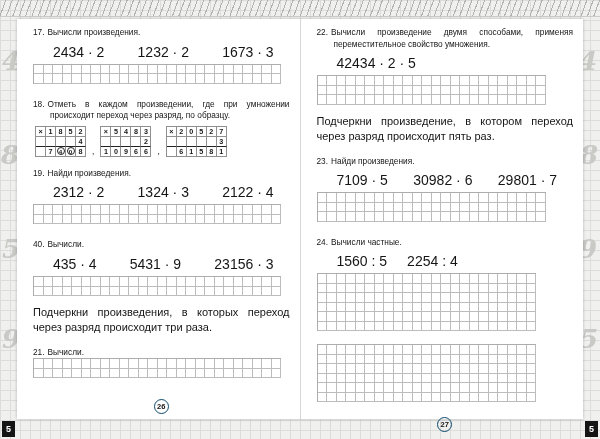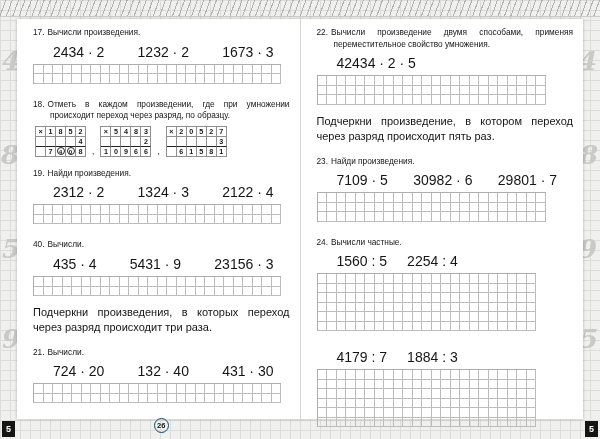--- a/index.html
+++ b/index.html
@@ -339,25 +339,20 @@
               <div class="gcell"></div>
               <div class="gcell"></div>
               <div class="gcell"></div>
               <div class="gcell"></div>
             </div></div>
         <div class="note">Подчеркни произведения, в которых переход через разряд происходит три раза.</div>
       </div>
 
       <div class="ex">
         <div class="ex-head"><span class="num">21.</span><span>Вычисли.</span></div>
-        <div class="expr-row spread">
-          <span>724 · 20</span>
-          <span>132 · 40</span>
-          <span>431 · 30</span>
-        </div>
         <div class="agrid"><div class="grow">
               <div class="gcell"></div>
               <div class="gcell"></div>
               <div class="gcell"></div>
               <div class="gcell"></div>
               <div class="gcell"></div>
               <div class="gcell"></div>
               <div class="gcell"></div>
               <div class="gcell"></div>
               <div class="gcell"></div>
@@ -727,24 +722,20 @@
               <div class="gcell"></div>
               <div class="gcell"></div>
               <div class="gcell"></div>
               <div class="gcell"></div>
               <div class="gcell"></div>
               <div class="gcell"></div>
               <div class="gcell"></div>
               <div class="gcell"></div>
             </div></div>
         <div class="gap10"></div>
-        <div class="expr-row tight">
-          <span>4179 : 7</span>
-          <span>1884 : 3</span>
-        </div>
         <div class="agrid"><div class="grow">
               <div class="gcell"></div>
               <div class="gcell"></div>
               <div class="gcell"></div>
               <div class="gcell"></div>
               <div class="gcell"></div>
               <div class="gcell"></div>
               <div class="gcell"></div>
               <div class="gcell"></div>
               <div class="gcell"></div>

